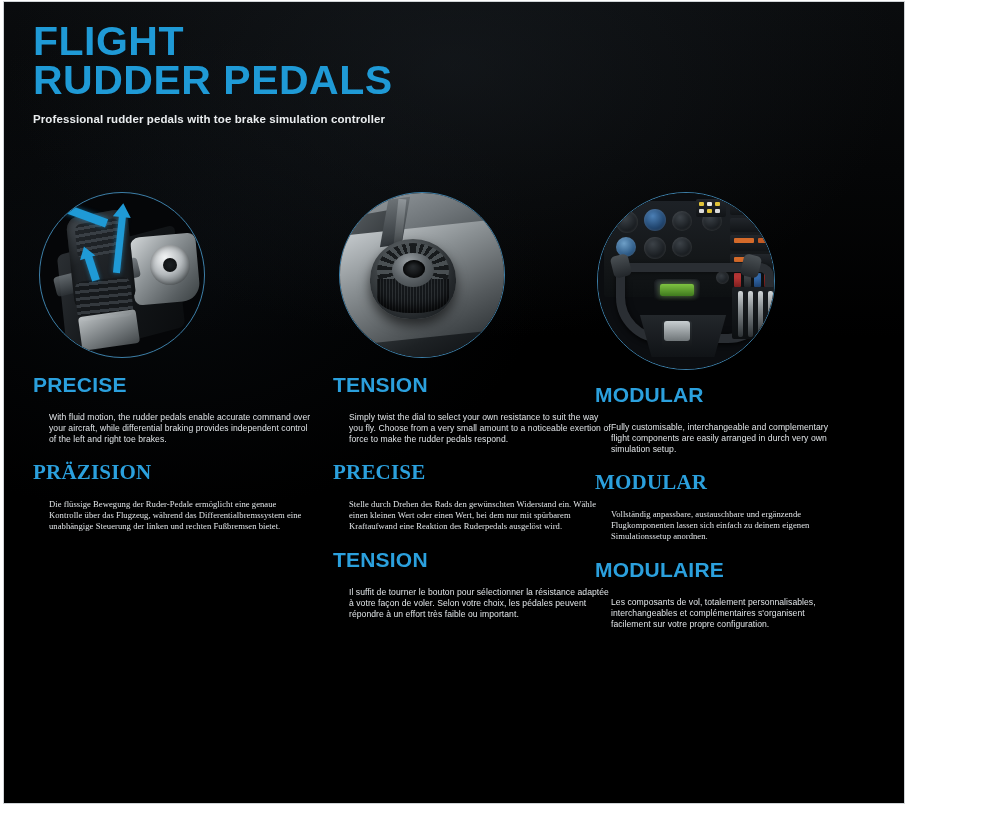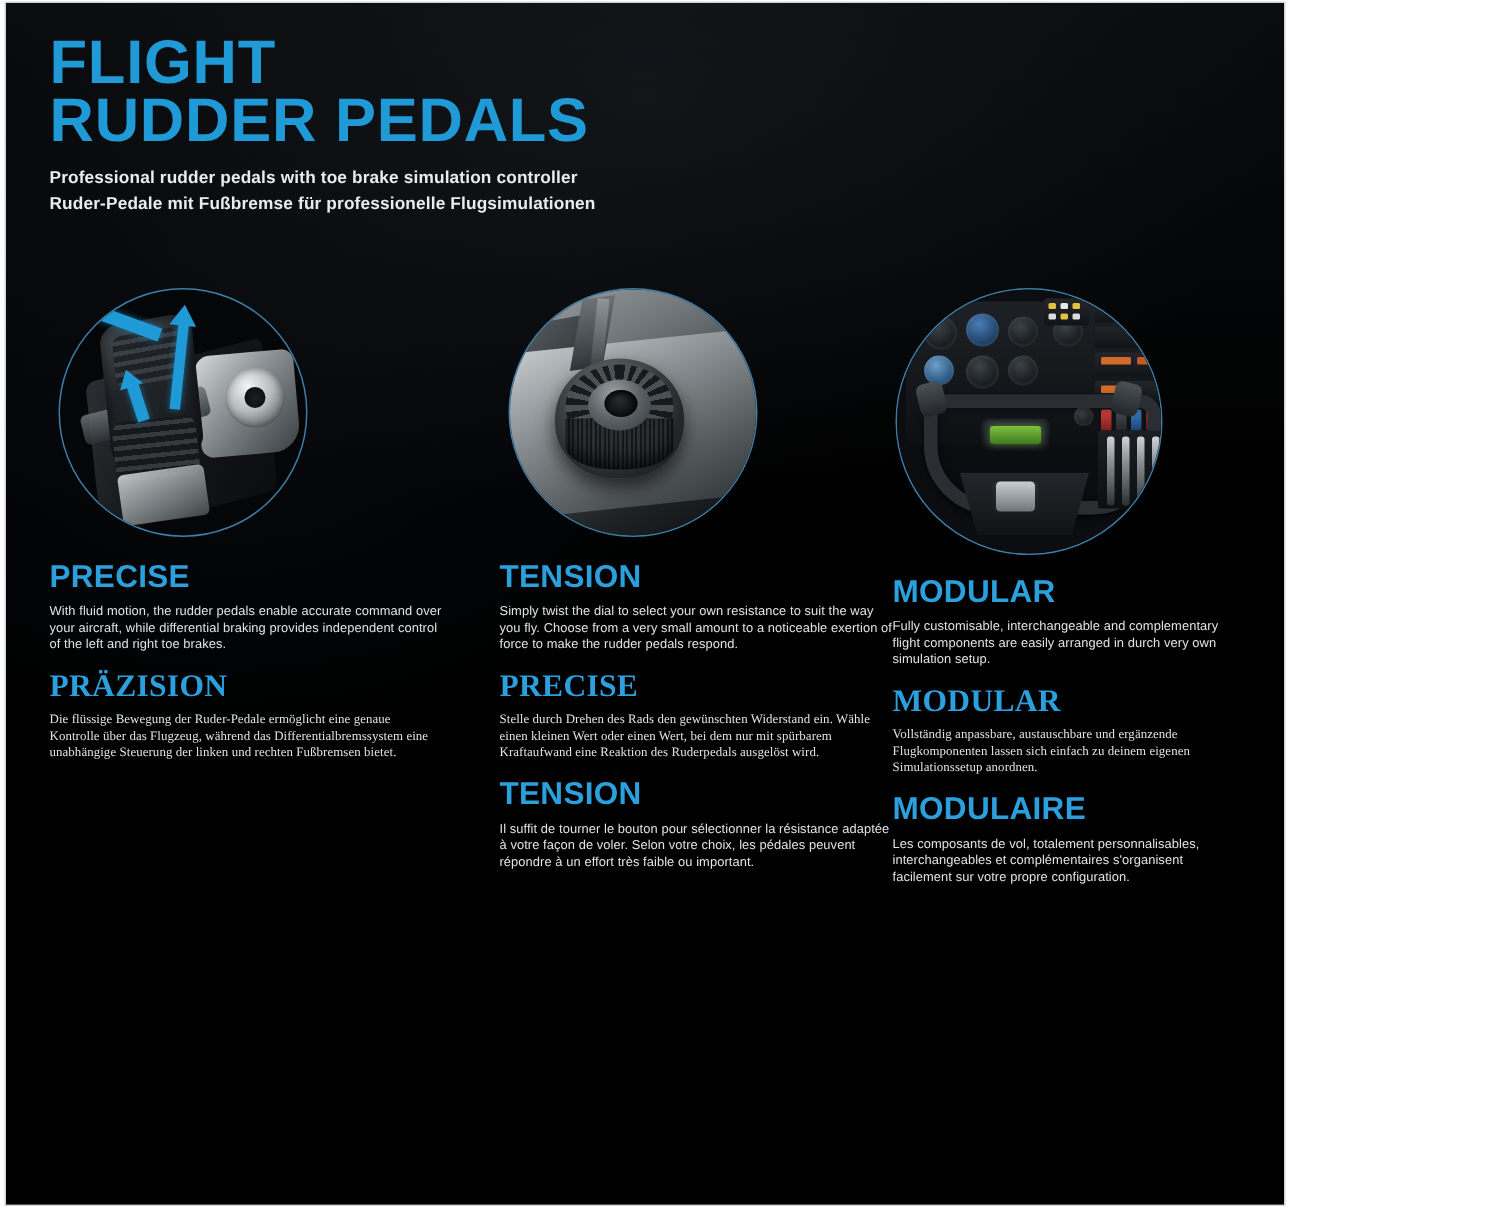--- a/index.html
+++ b/index.html
@@ -14,23 +14,24 @@
     position:relative;
     width:1000px;height:820px;
     background:#ffffff;
     overflow:hidden;
   }
   
   #panel{
     position:absolute;
     left:4px;top:2px;
     width:852px;height:801px;
-    background:#0f172a;
+    background:#4c1d95;
     box-shadow:0 0 0 1px #cfd3d6;
     overflow:hidden;
+    padding-left:48px;
   }
   
   #panel:before{
     content:"";position:absolute;inset:0;
     background:
       radial-gradient(ellipse 80% 55% at 50% 8%, rgba(40,48,56,.30), rgba(0,0,0,0) 62%),
       radial-gradient(ellipse 70% 50% at 18% 34%, rgba(24,34,44,.25), rgba(0,0,0,0) 60%),
       linear-gradient(180deg, #0a0c0e 0%, #000 42%, #000 100%);
     pointer-events:none;
   }
@@ -86,21 +87,21 @@
   .block{margin-bottom:5px;}
   .block h3{
     margin:0 0 6px 0;
     color:#2ba0dd;
     font-size:21px;
     font-weight:bold;
     letter-spacing:.2px;
     line-height:22px;
   }
   .block p{
-    margin:0;
+    margin:16px;
     color:#dfe3e6;
     font-size:8.6px;
     line-height:11.1px;
     letter-spacing:.05px;
     width:262px;
   }
   .c3 .block p{width:234px;}
   .block.b1{margin-bottom:11px;}
   .block.b2{margin-bottom:11px;font-family:Liberation Serif, serif;}
   .block.b2 h3{margin-top:10px;}
@@ -336,21 +337,20 @@
 
 <div id="page">
   <div id="panel">
     <div id="content">
 
       <div class="header">
         <div class="title-line">FLIGHT</div>
         <div class="title-line l2">RUDDER PEDALS</div>
         <div class="subtitle">
           <div>Professional rudder pedals with toe brake simulation controller</div>
-          <div>Ruder-Pedale mit Fußbremse für professionelle Flugsimulationen</div>
         </div>
       </div>
 
       <div class="cols">
 
         <div class="col c1">
           <div class="circle-wrap">
             <div class="circle">
               <div class="art">
                 <div class="pedal-base"></div>

